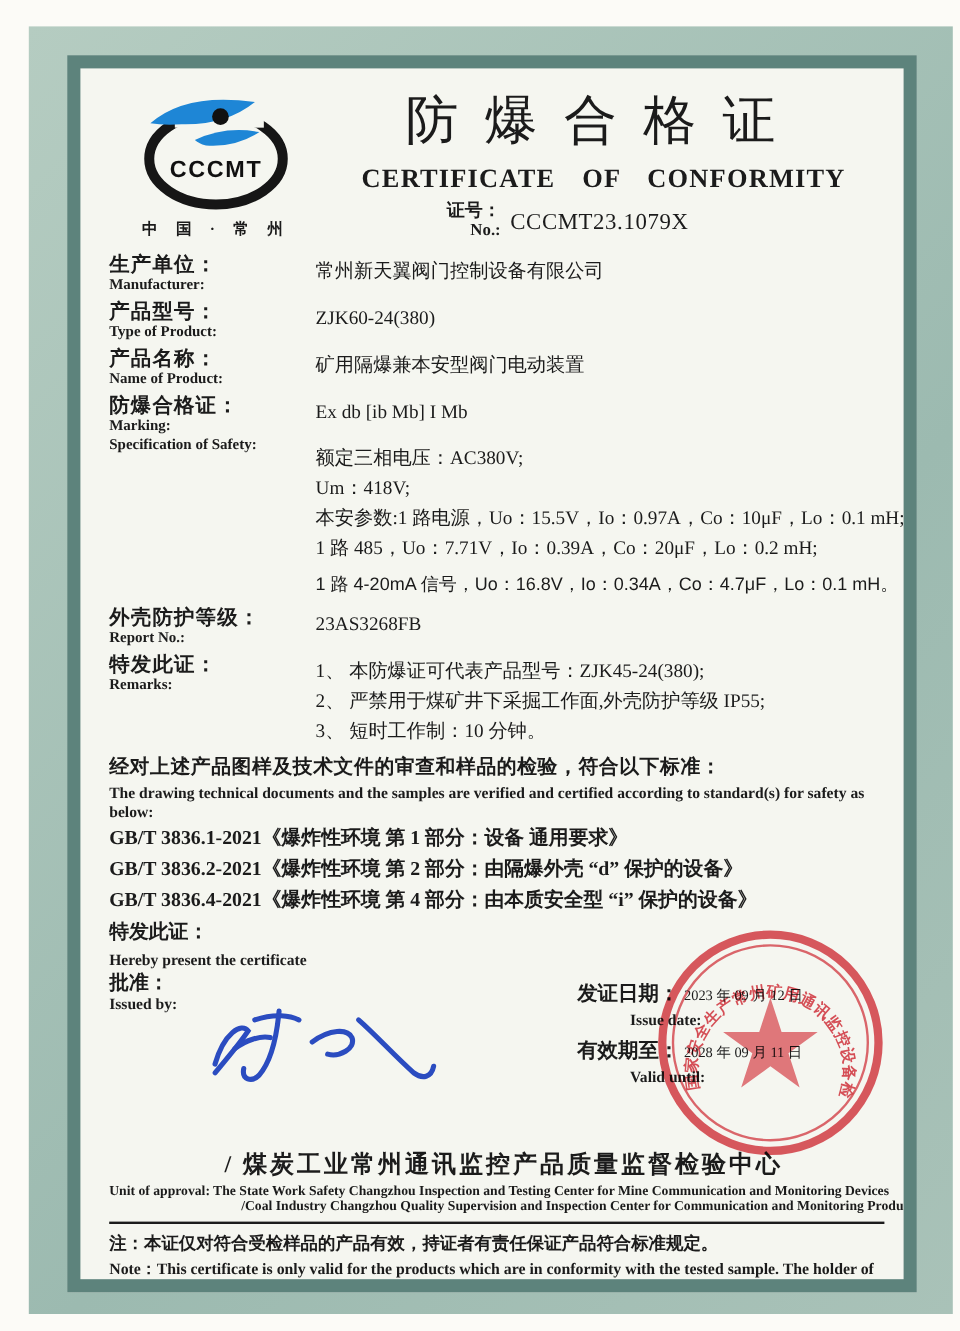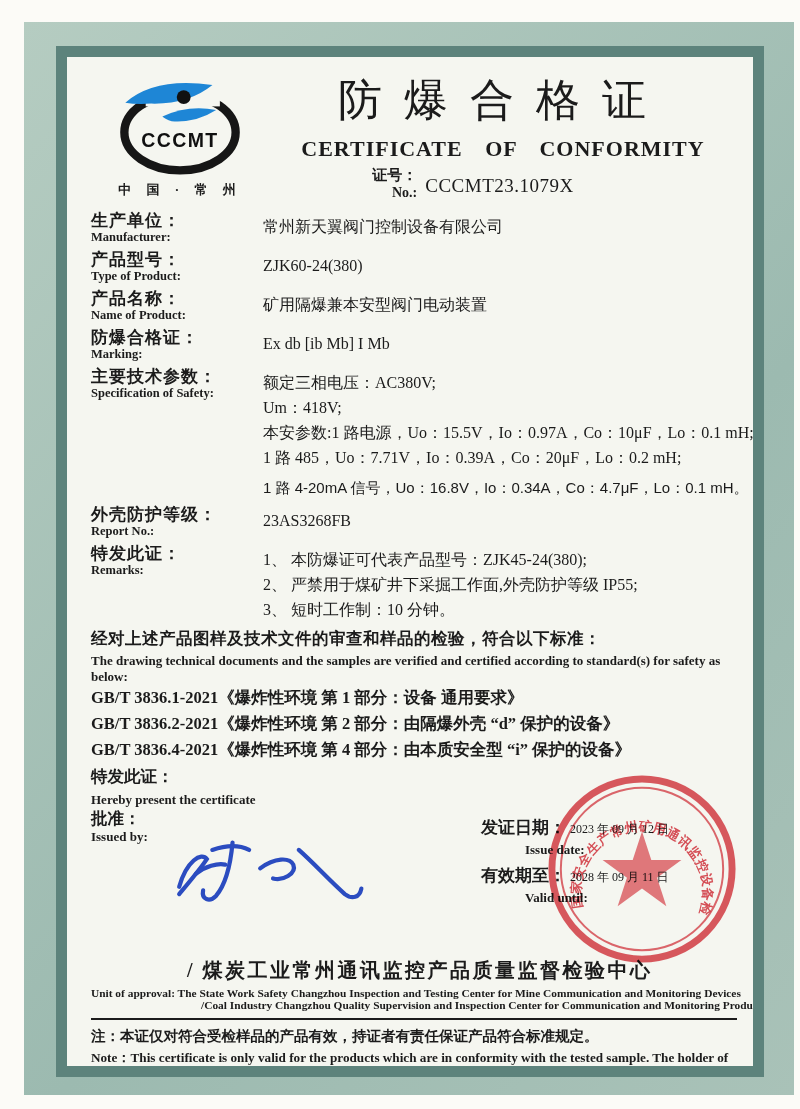--- a/index.html
+++ b/index.html
@@ -140,21 +140,20 @@
               <div class="f-cn">防爆合格证：</div>
               <div class="f-en">Marking:</div>
             </div>
             <div class="f-val">
                 <div class="vline">Ex db [ib Mb] I Mb</div>
               </div>
           </div>
 
           <div class="field spec">
             <div class="f-label">
-              <div class="f-cn">主要技术参数：</div>
               <div class="f-en">Specification of Safety:</div>
             </div>
             <div class="f-val">
               <div class="vline">额定三相电压：AC380V;</div>
               <div class="vline">Um：418V;</div>
               <div class="vline">本安参数:1 路电源，Uo：15.5V，Io：0.97A，Co：10μF，Lo：0.1 mH;</div>
               <div class="vline">1 路 485，Uo：7.71V，Io：0.39A，Co：20μF，Lo：0.2 mH;</div>
               <div class="vline">1 路 4-20mA 信号，Uo：16.8V，Io：0.34A，Co：4.7μF，Lo：0.1 mH。</div>
             </div>
           </div>

